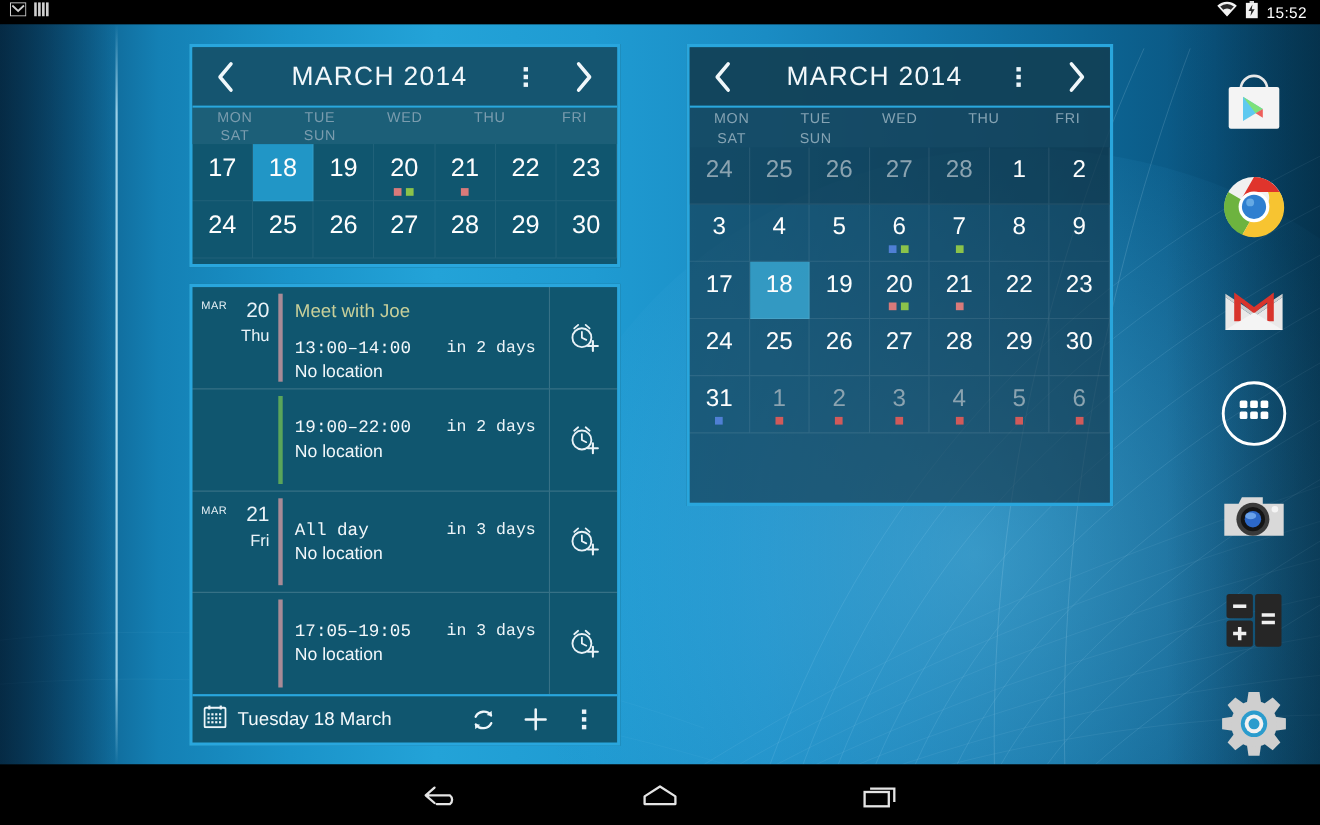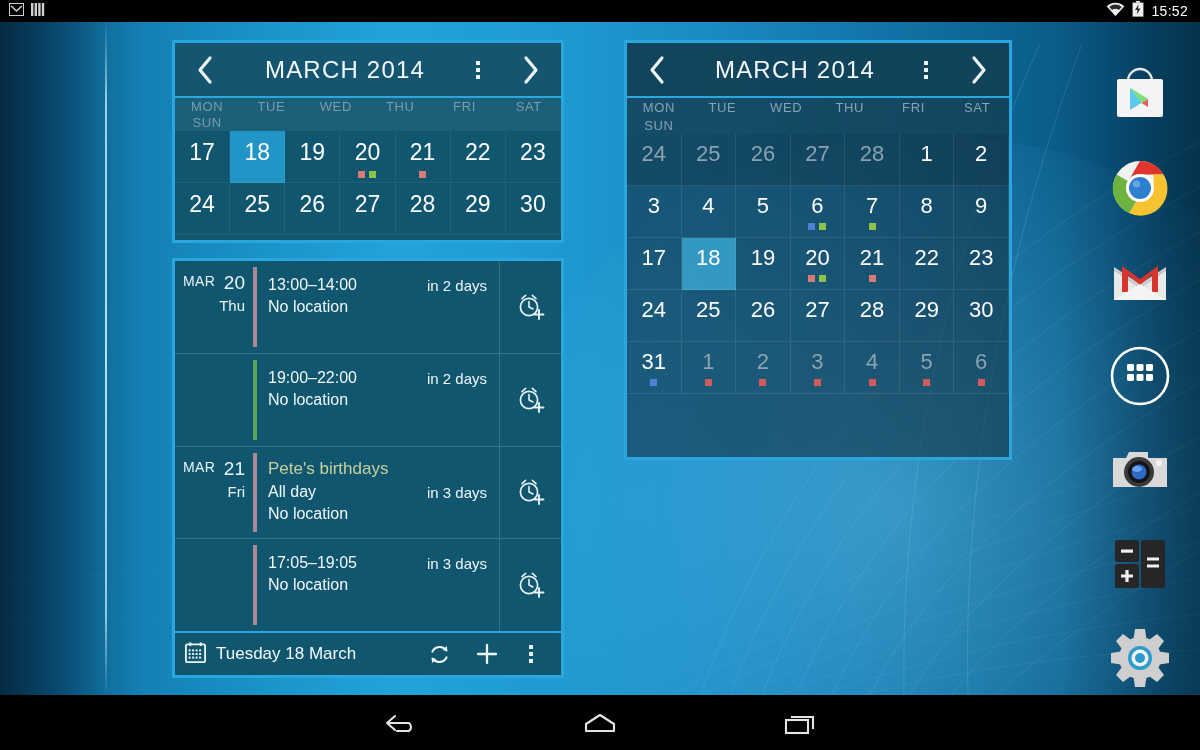--- a/index.html
+++ b/index.html
@@ -79,21 +79,21 @@
     background:#155570; border-bottom:2px solid #2aa7dd;
   }
   .wg-title {
     flex:1; text-align:center; color:#f2f8fb; font-size:24px;
     letter-spacing:1.2px; font-weight:400;
   }
   .wg-arrow { width:60px; display:flex; align-items:center; justify-content:center; cursor:pointer; }
   .wg-kebab { width:46px; display:flex; flex-direction:column; align-items:center; gap:3px; cursor:pointer; }
   .wg-kebab i { display:block; width:4px; height:4px; background:#eaf4f9; }
 
-  .dow-row { display:grid; grid-template-columns:repeat(6,1fr); }
+  .dow-row { display:grid; grid-template-columns:repeat(5,1fr); }
   .dow {
     text-align:center; color:#7a9cae; letter-spacing:.6px;
     display:flex; align-items:center; justify-content:center;
   }
   .day-row { display:grid; grid-template-columns:repeat(7,1fr); }
   .cell { position:relative; display:flex; flex-direction:column;
     align-items:center; justify-content:flex-start; cursor:pointer; }
   .cell .num { color:#fdfdfd; line-height:1; }
   .dots { display:flex; gap:4px; justify-content:center; }
   .dot { display:block; }
@@ -120,27 +120,27 @@
     background:#10566f; border:3px solid #29a6dd; z-index:10;
     display:flex; flex-direction:column;
   }
   .ag-item { flex:1; display:flex; border-bottom:1px solid rgba(255,255,255,.16); cursor:pointer; }
   .ag-item:last-of-type { border-bottom:none; }
   .ag-date {
     width:78px; flex-shrink:0; padding:12px 8px 0 0;
     text-align:right; color:#eaf3f8;
   }
   .ag-date .mon-line { display:flex; justify-content:space-between; padding-left:8px; }
-  .ag-date .mon { font-size:14px; letter-spacing:.4px; }
+  .ag-date .mon { font-size:10px; letter-spacing:.4px; }
   .ag-date .dnum { font-size:19px; line-height:1; }
   .ag-date .dow3 { font-size:15px; margin-top:5px; }
   .ag-bar { width:4px; flex-shrink:0; margin:6px 0; }
   .ag-body { flex:1; padding:11px 0 0 11px; min-width:0; position:relative; }
   .ag-title { font-size:17px; color:#c8cf9a; line-height:1.25; white-space:nowrap; }
-  .ag-l2 { display:flex; align-items:flex-end; margin-top:4px; }
+  .ag-l2 { display:flex; align-items:flex-start; margin-top:15px;font-family:Liberation Mono, monospace; }
   .ag-time { font-size:16px; color:#f2f7fa; }
   .ag-rel { margin-left:auto; font-size:15px; color:#eef5f9; padding-right:12px; white-space:nowrap; }
   .ag-loc { font-size:16px; color:#f2f7fa; margin-top:4px; }
   .ag-alarm {
     width:62px; flex-shrink:0; border-left:1px solid rgba(255,255,255,.16);
     display:flex; align-items:center; justify-content:center; cursor:pointer;
   }
   .ag-footer {
     height:44px; flex-shrink:0; display:flex; align-items:center;
     border-top:2px solid #29a6dd; padding:0 10px; gap:0;
@@ -337,20 +337,21 @@
       <div class="ag-item">
         <div class="ag-date">
           <div class="mon-line">
             <span class="mon">MAR</span>
             <span class="dnum">20</span>
           </div>
           <div class="dow3">Thu</div>
         </div>
         <div class="ag-bar" style="background: rgb(169, 138, 150);"></div>
         <div class="ag-body">
+          <div class="ag-title">Meet with Joe</div>
           <div class="ag-l2">
             <span class="ag-time">13:00–14:00</span>
             <span class="ag-rel">in 2 days</span>
           </div>
           <div class="ag-loc">No location</div>
         </div>
         <div class="ag-alarm">
           <svg width="34" height="34" viewBox="0 0 34 34">
             <circle cx="15" cy="17" r="8.6" fill="none" stroke="#e9f2f7" stroke-width="1.7"></circle>
             <path d="M15,11.6 L15,17 L19,19" fill="none" stroke="#e9f2f7" stroke-width="1.6" stroke-linecap="round"></path>
@@ -381,21 +382,20 @@
       <div class="ag-item">
         <div class="ag-date">
           <div class="mon-line">
             <span class="mon">MAR</span>
             <span class="dnum">21</span>
           </div>
           <div class="dow3">Fri</div>
         </div>
         <div class="ag-bar" style="background: rgb(169, 138, 150);"></div>
         <div class="ag-body">
-          <div class="ag-title">Pete's birthdays</div>
           <div class="ag-l2">
             <span class="ag-time">All day</span>
             <span class="ag-rel">in 3 days</span>
           </div>
           <div class="ag-loc">No location</div>
         </div>
         <div class="ag-alarm">
           <svg width="34" height="34" viewBox="0 0 34 34">
             <circle cx="15" cy="17" r="8.6" fill="none" stroke="#e9f2f7" stroke-width="1.7"></circle>
             <path d="M15,11.6 L15,17 L19,19" fill="none" stroke="#e9f2f7" stroke-width="1.6" stroke-linecap="round"></path>

